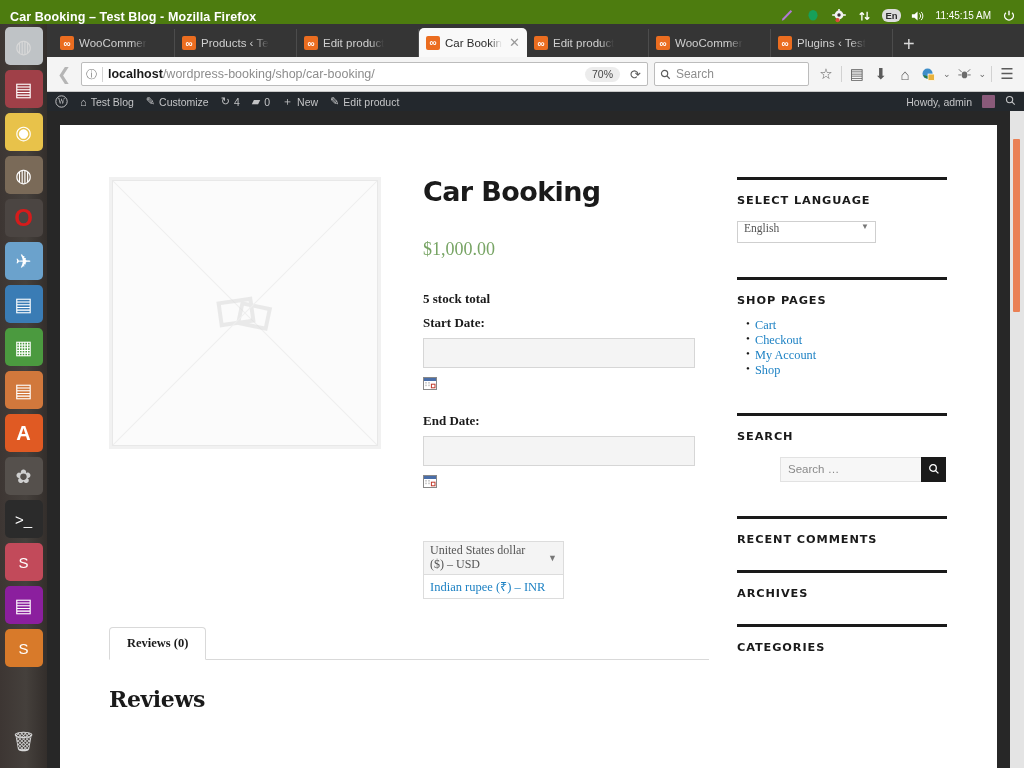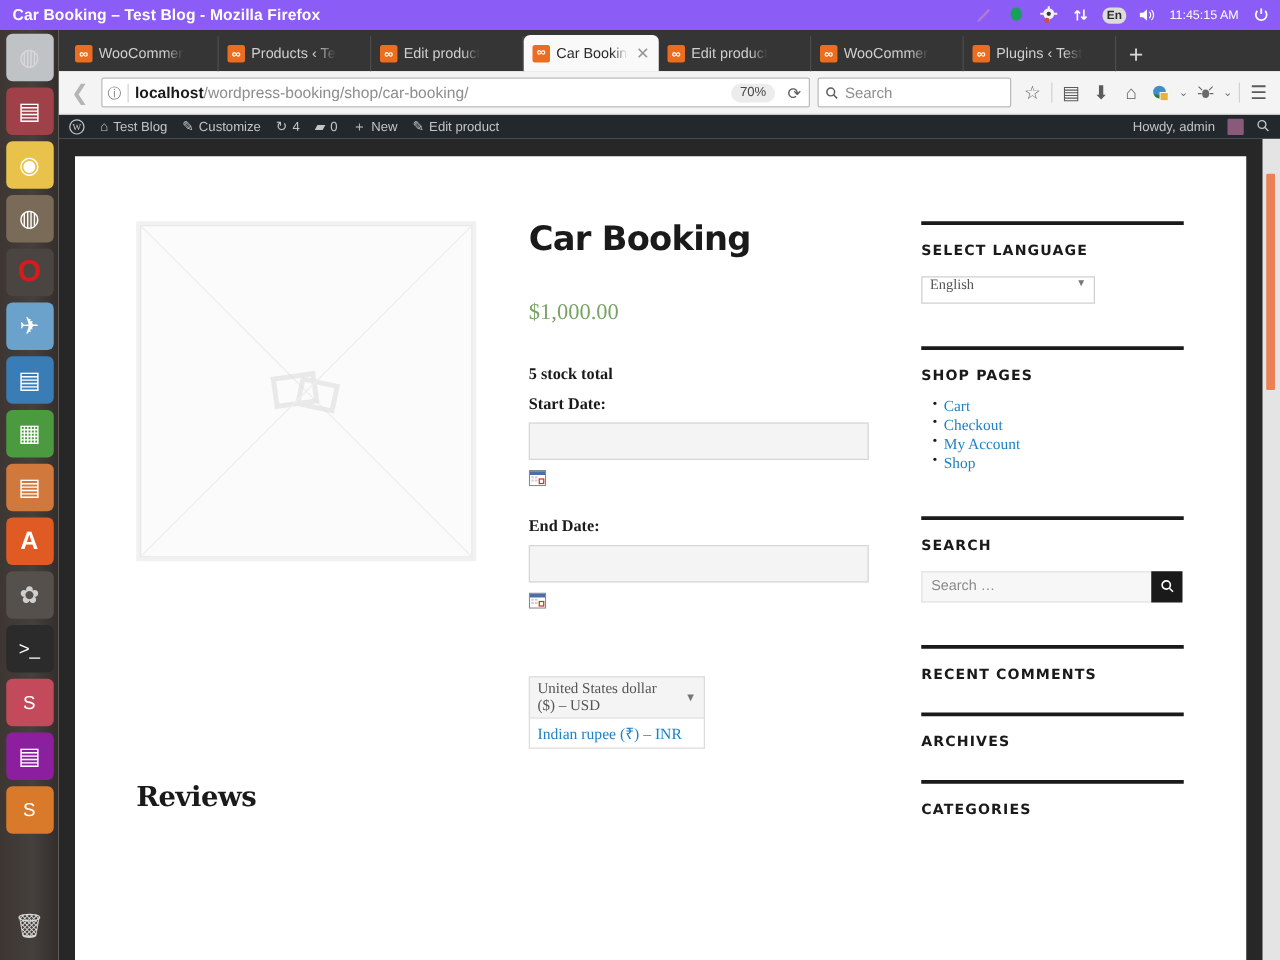--- a/index.html
+++ b/index.html
@@ -9,22 +9,22 @@
     font-family: "Liberation Sans", sans-serif;
     background: #2c2c2c;
   }
 
   
   #desktop { position: relative; width: 1024px; height: 768px; background: #2f2a27; }
 
   
   #top-panel {
     position: absolute; left: 0; top: 0; width: 1024px; height: 24px;
-    background: #8b5cf6;
-    display: flex; align-items: center;
+    background: #4d7c0f;
+    display: flex; align-items: flex-end;
     color: #fff;
   }
   #win-title {
     font-size: 12.5px; font-weight: bold; color: #ffffff;
     margin-left: 10px; letter-spacing: .1px;
     white-space: nowrap;
   }
   #tray { margin-left: auto; display: flex; align-items: center; gap: 9px; padding-right: 7px; }
   .tray-ico { width: 17px; height: 17px; display: flex; align-items: center; justify-content: center; font-size: 12px; line-height: 1; }
   #tray-clock { font-size: 10px; color: #fff; white-space: nowrap; }
@@ -232,21 +232,21 @@
     font-family: "Liberation Serif", serif; font-size: 12.3px; color: #1e82c4;
     line-height: 1.23; position: relative; padding-left: 9px;
   }
   #shop-pages-list li:before {
     content: "•"; position: absolute; left: 0; top: -1px; color: #1a1a1a; font-size: 11px;
   }
   #search-form { margin-top: 14px; display: flex; width: 209px; height: 25px; }
   #search-field {
     flex: 1 1 auto; background: #f7f7f7; border: 1px solid #e2e2e2; border-right: none;
     display: flex; align-items: center; padding: 0 7px;
-    font-family: "Liberation Sans", sans-serif; font-size: 11.5px; color: #8a8a8a;
+    font-family: "Liberation Sans", sans-serif; font-size: 11.5px; color: #8a8a8a; margin-left: 43px;
   }
   #search-submit {
     width: 25px; background: #1a1a1a; color: #fff;
     display: flex; align-items: center; justify-content: center; font-size: 12px;
   }
   .wgap-lg { height: 34px; }
   .wgap-md { height: 24px; }
 
   
   #page-scrollbar {
@@ -513,20 +513,23 @@
                     <span class="txt">United States dollar ($) – USD</span>
                     <span class="arrow">▼</span>
                   </div>
                   <div id="currency-option">
                     <span>Indian rupee (₹) – INR</span>
                   </div>
                 </div>
               </div>
             </div>
 
+            <div id="review-tabs">
+              <div id="review-tab-0">Reviews (0)</div>
+            </div>
             <h2 id="reviews-heading">Reviews</h2>
           </div>
 
           <div class="col-side">
 
             <div class="widget">
               <div class="rule"></div>
               <h3>SELECT LANGUAGE</h3>
               <div id="lang-select">
                 <span>English</span>

